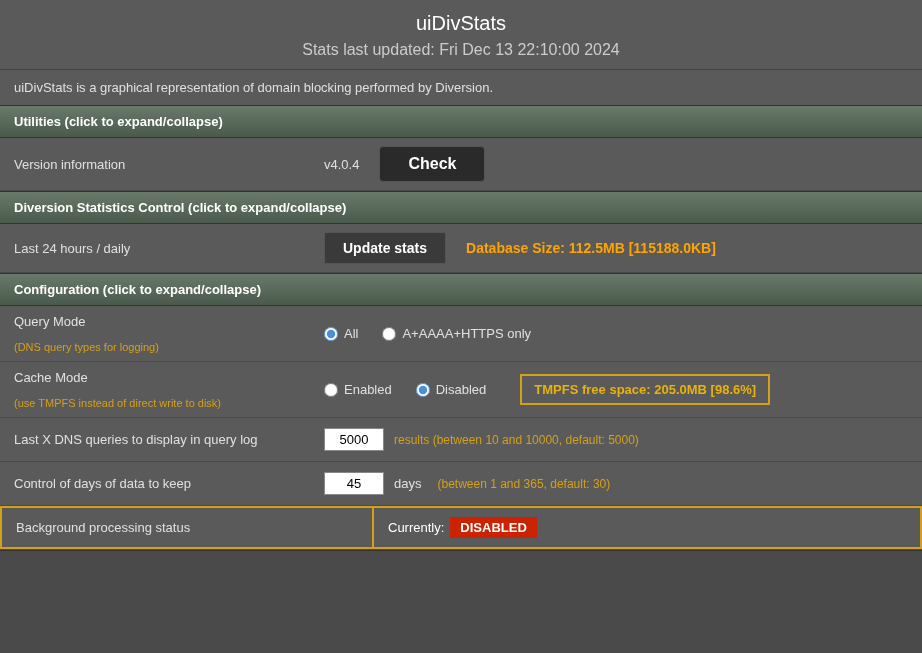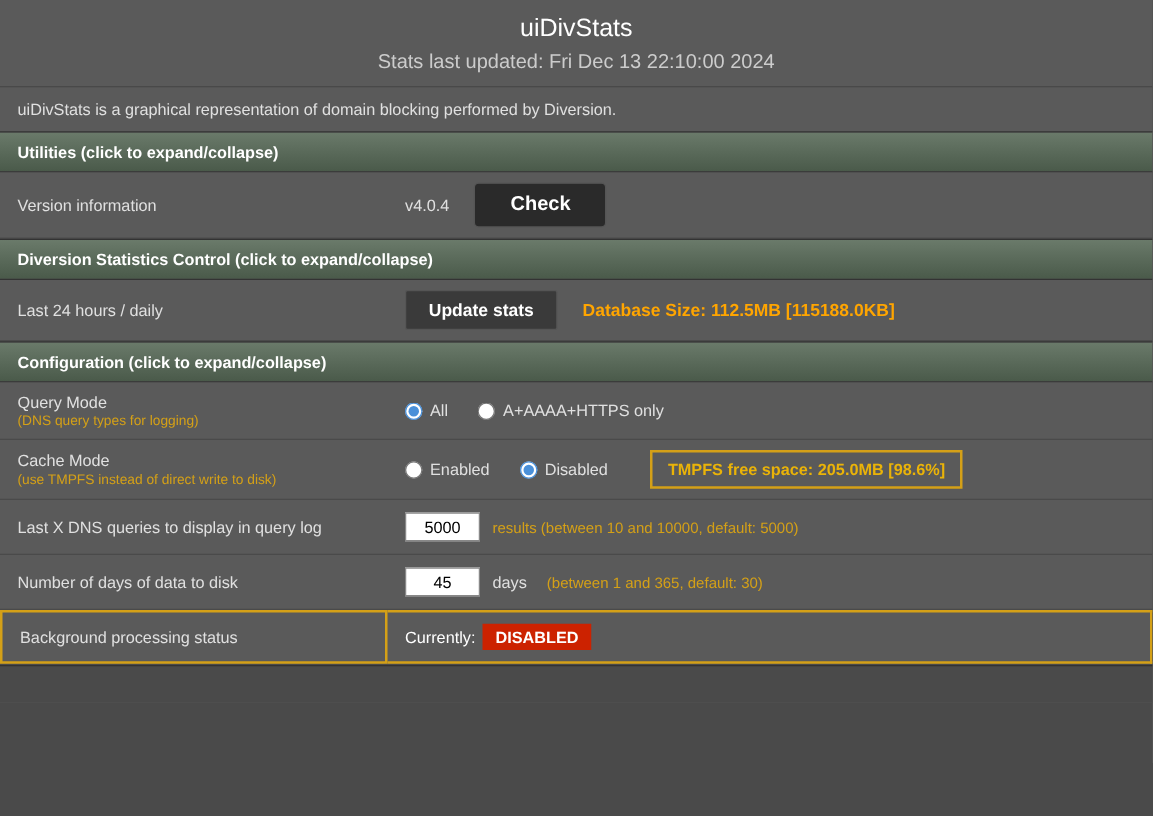--- a/index.html
+++ b/index.html
@@ -61,21 +61,21 @@
     .row-label {
       width: 310px;
       flex-shrink: 0;
       color: #e0e0e0;
       font-size: 13px;
     }
     .row-label-sub {
       color: #d4a017;
       font-size: 11px;
       display: block;
-      margin-top: 2px;
+      margin-top: 12px;
     }
     .row-content {
       display: flex;
       align-items: center;
       flex: 1;
       gap: 10px;
       flex-wrap: wrap;
     }
     .version-text {
       color: #e0e0e0;
@@ -163,21 +163,21 @@
       font-size: 13px;
       padding: 3px 10px;
     }
     .bottom-row {
       display: flex;
       align-items: stretch;
       border-bottom: 1px solid #4a4a4a;
       min-height: 44px;
     }
     .bottom-label-cell {
-      width: 310px;
+      width: 374px;
       flex-shrink: 0;
       padding: 8px 14px;
       border: 2px solid #d4a017;
       color: #e0e0e0;
       font-size: 13px;
       display: flex;
       align-items: center;
     }
     .bottom-content-cell {
       flex: 1;
@@ -267,21 +267,21 @@
 
     <div class="row">
       <div class="row-label">Last X DNS queries to display in query log</div>
       <div class="row-content">
         <input type="text" class="input-box" value="5000" style="">
         <span class="hint-text">results (between 10 and 10000, default: 5000)</span>
       </div>
     </div>
 
     <div class="row">
-      <div class="row-label">Number of days of data to disk</div>
+      <div class="row-label">Control of days of data to keep</div>
       <div class="row-content">
         <input type="text" class="input-box" value="45" style="">
         <span class="days-text">days</span>
         <span class="hint-text">(between 1 and 365, default: 30)</span>
       </div>
     </div>
 
     <div class="bottom-row">
       <div class="bottom-label-cell">Background processing status</div>
       <div class="bottom-content-cell">

